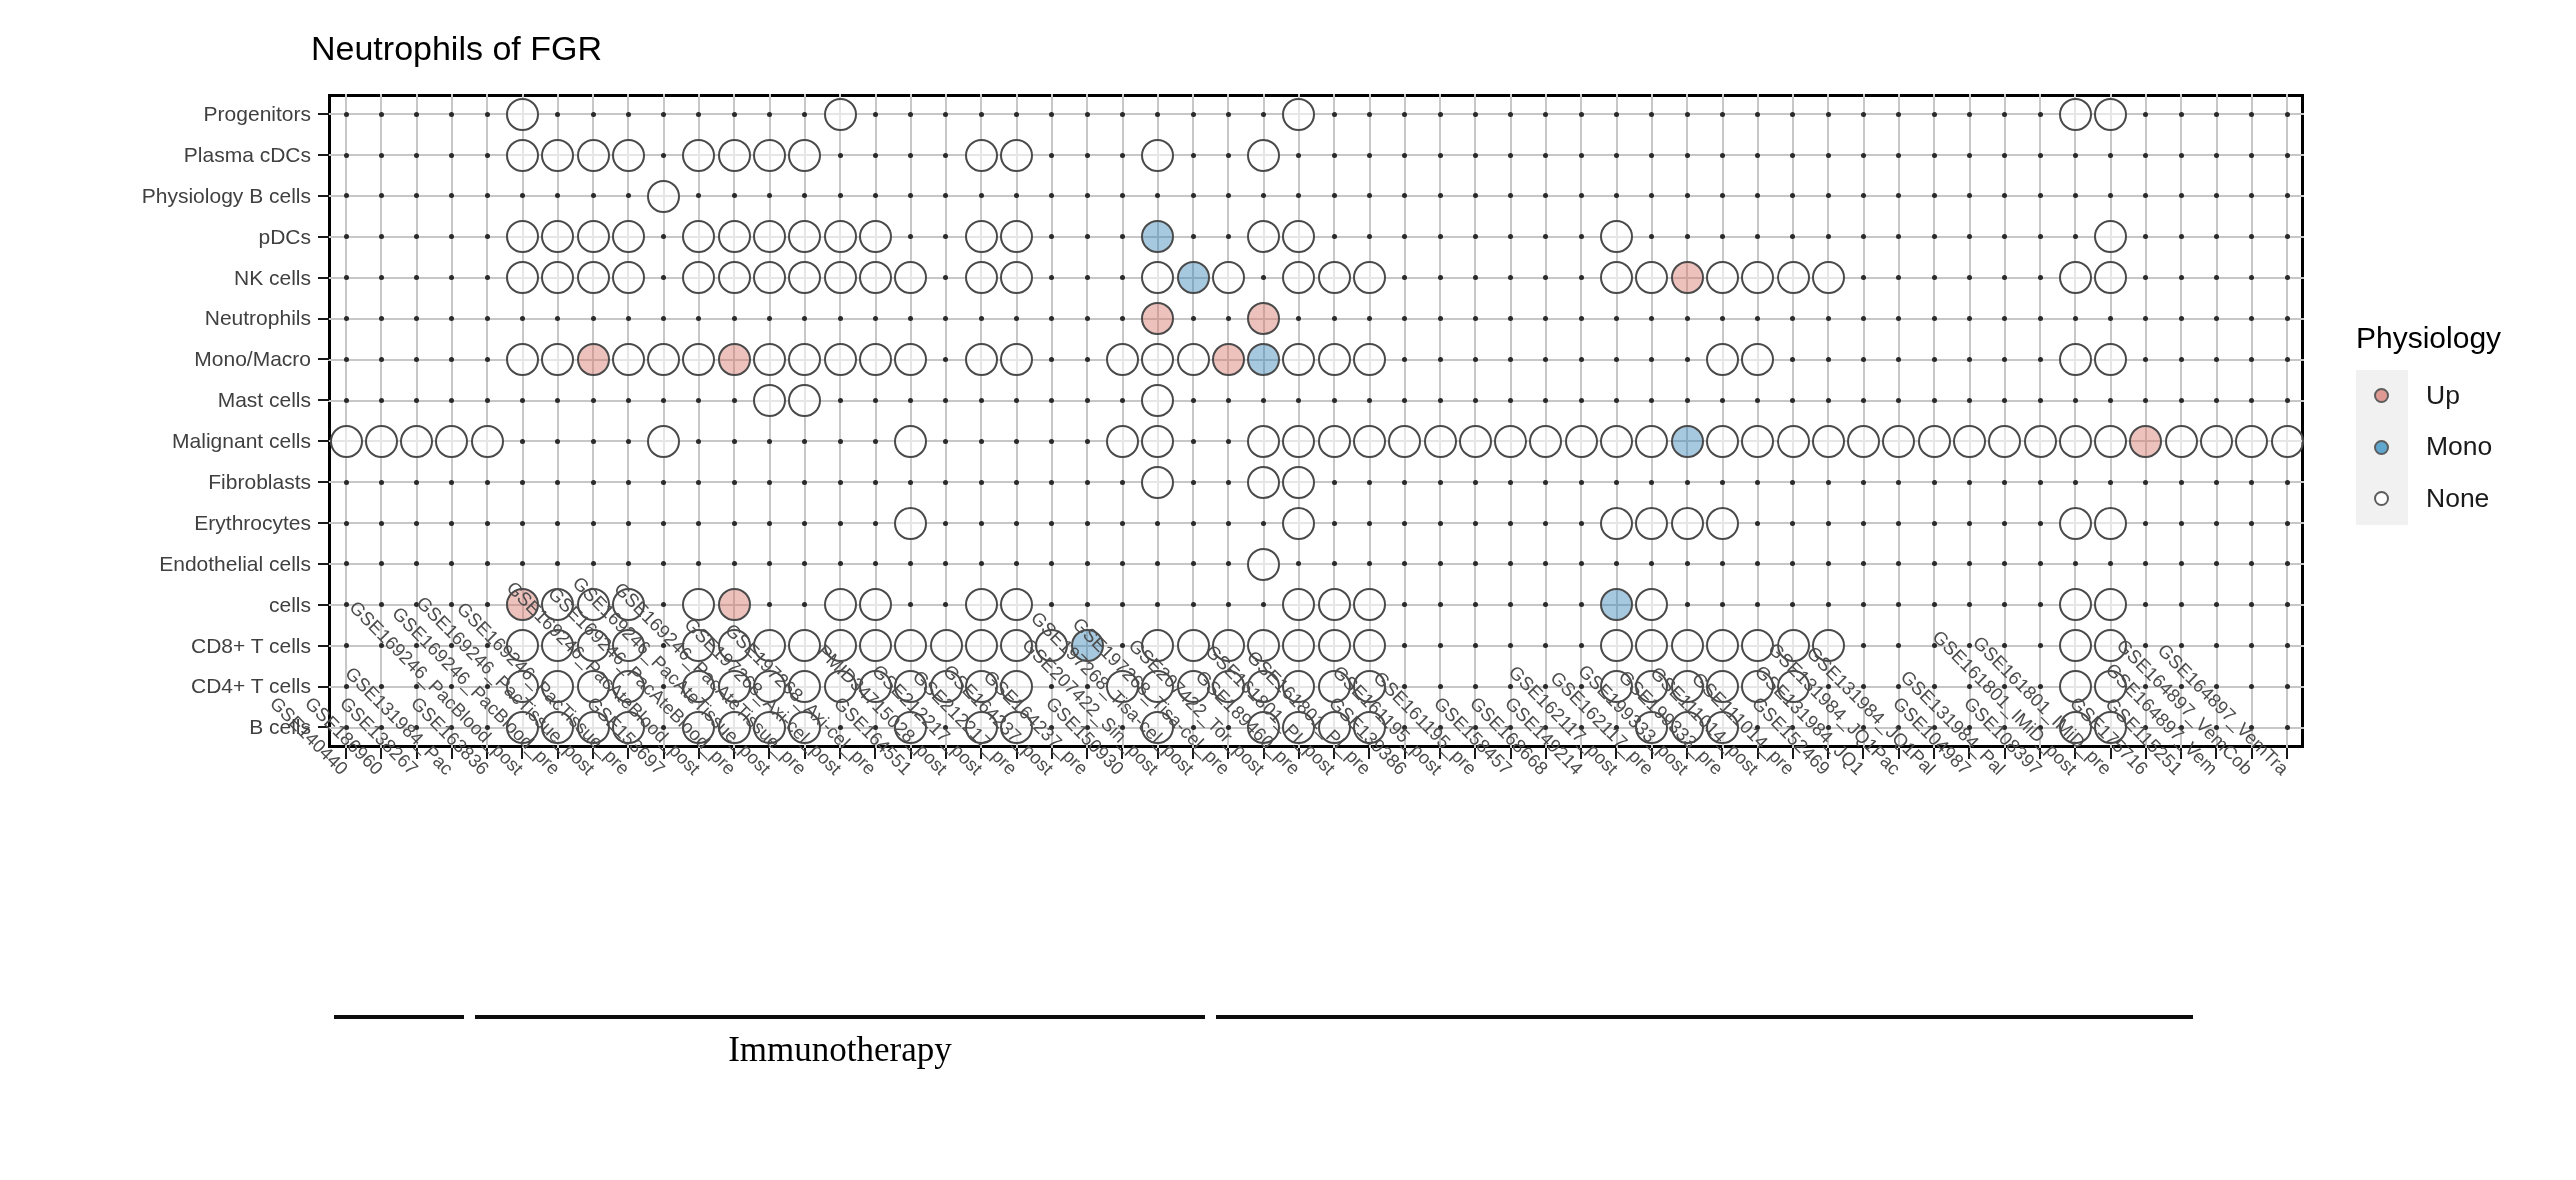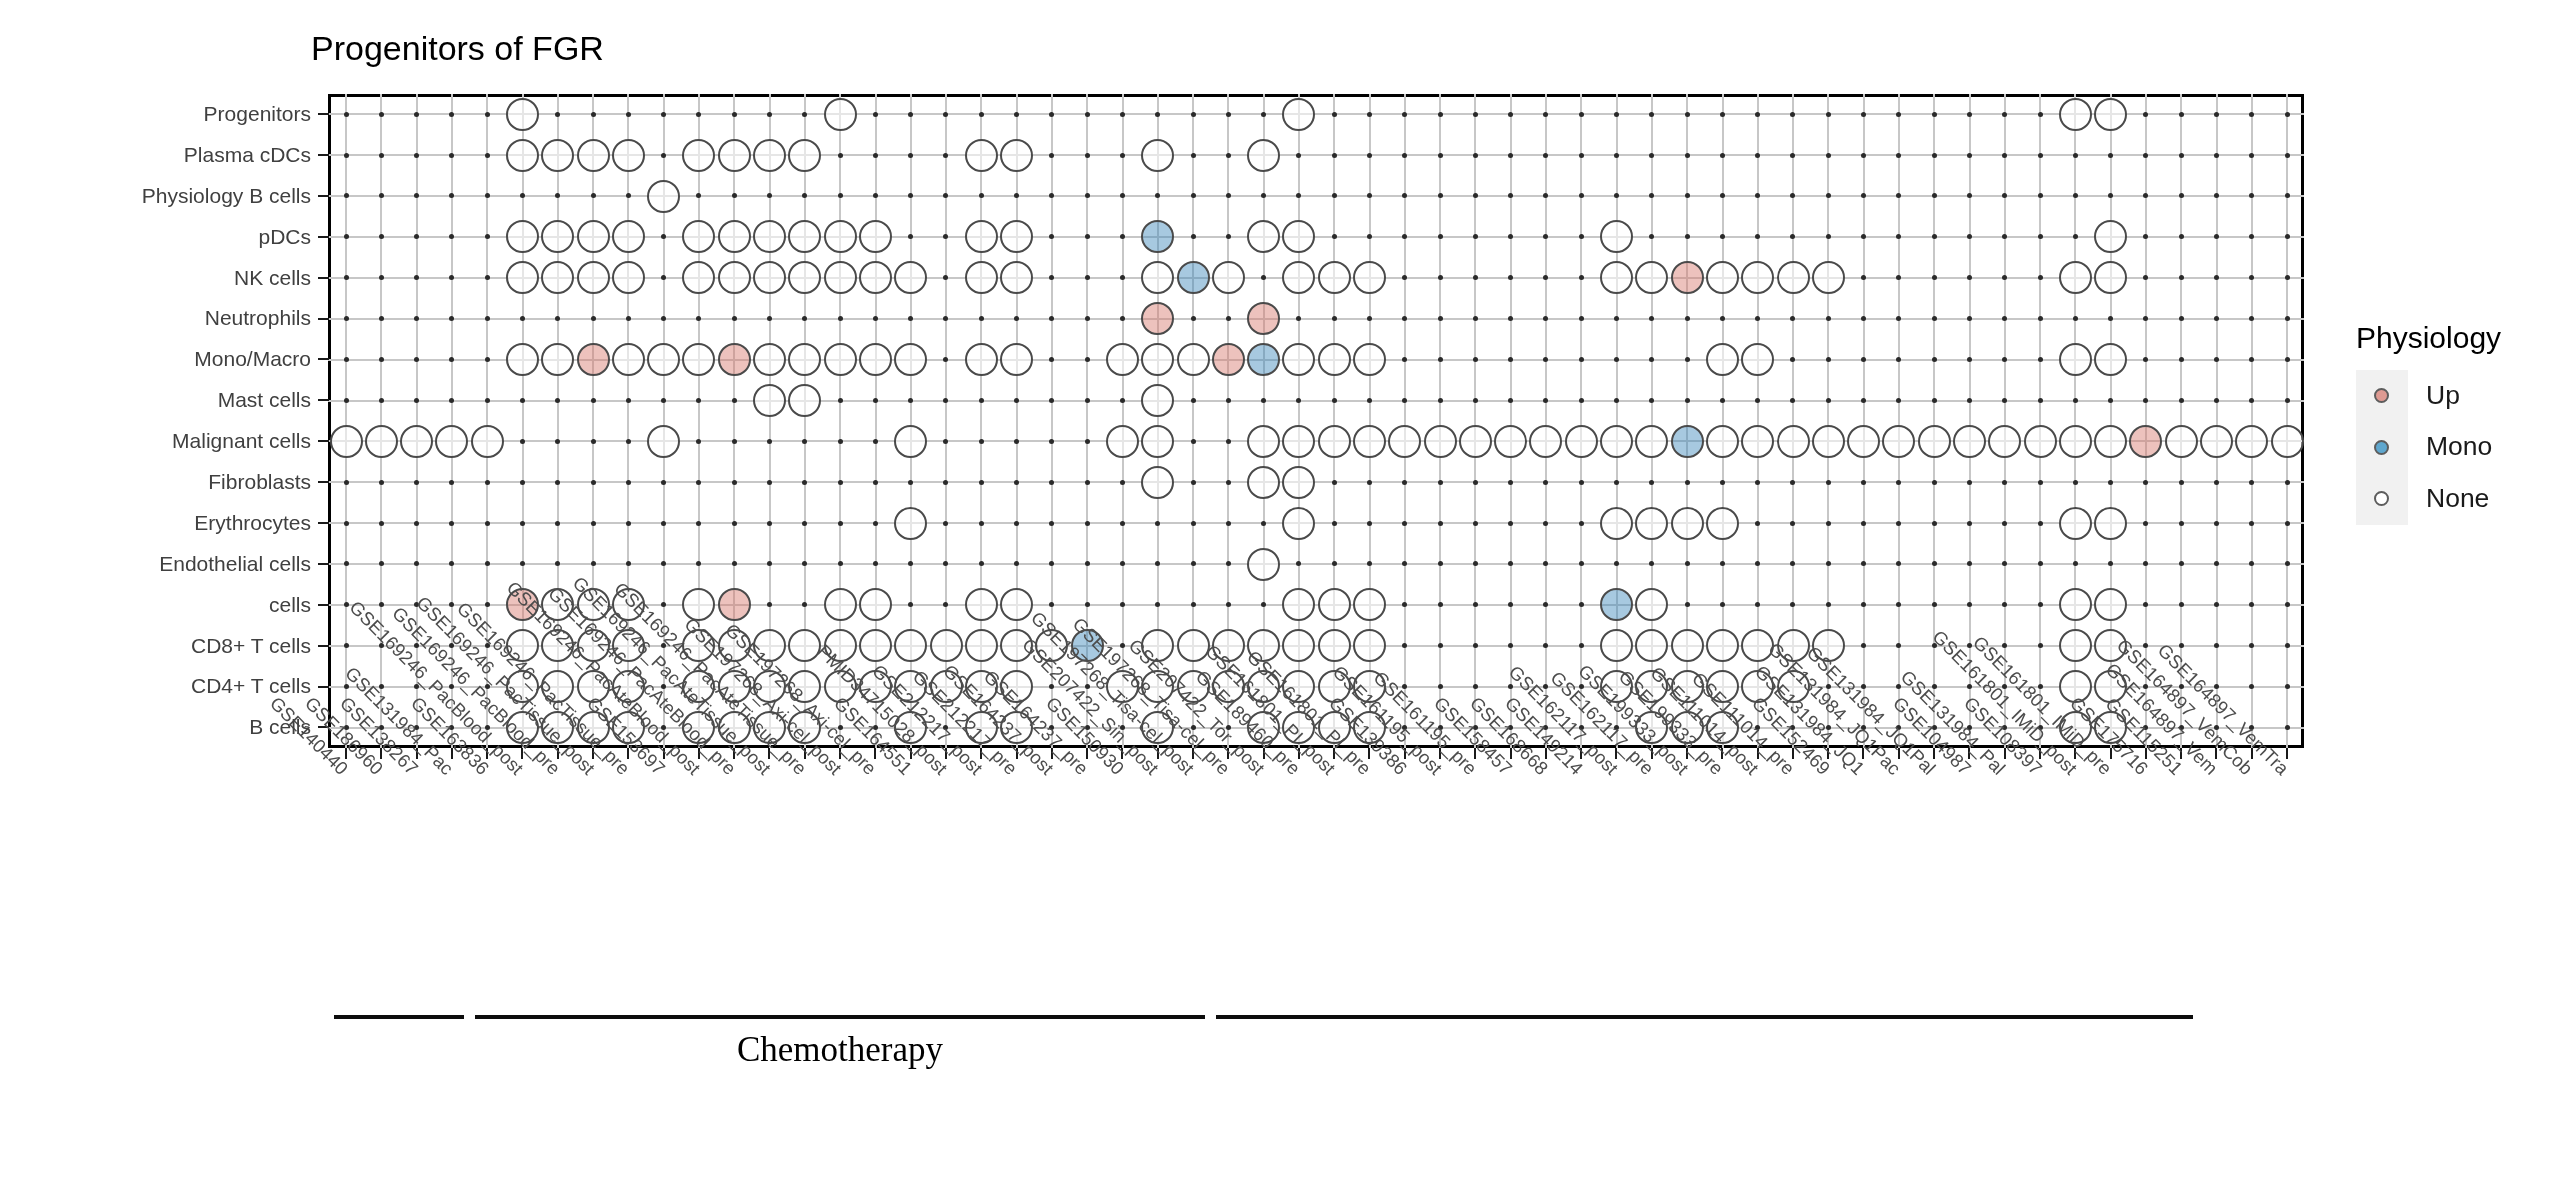--- a/index.html
+++ b/index.html
@@ -20,21 +20,21 @@
   .grouplab{position:absolute;top:1030px;font-family:"Liberation Serif",serif;font-size:35px;color:#000;white-space:nowrap;text-align:center;}
   #legend-title{position:absolute;left:2356px;top:321px;font-size:30px;color:#000;}
   #legend-strip{position:absolute;left:2356px;top:370px;width:52px;height:155px;background:#f1f1f1;}
   .leg-dot{position:absolute;width:15px;height:15px;border-radius:50%;border:2.1px solid #5d5d5d;box-sizing:border-box;}
   .leg-lab{position:absolute;left:2426px;font-size:26.5px;color:#1a1a1a;white-space:nowrap;}
 </style>
 </head>
 <body>
 
 <div id="page">
-  <div id="title">Progenitors of FGR</div>
+  <div id="title">Neutrophils of FGR</div>
 
   <div id="plot-border" style="left: 328px; top: 94px; width: 1976px; height: 654px;"></div>
   <div id="grid-layer">
       <div class="vline" style="left: 345px; top: 94px; width: 1.8px; height: 654px;"></div>
       <div class="vline" style="left: 380px; top: 94px; width: 1.8px; height: 654px;"></div>
       <div class="vline" style="left: 416px; top: 94px; width: 1.8px; height: 654px;"></div>
       <div class="vline" style="left: 451px; top: 94px; width: 1.8px; height: 654px;"></div>
       <div class="vline" style="left: 486px; top: 94px; width: 1.8px; height: 654px;"></div>
       <div class="vline" style="left: 522px; top: 94px; width: 1.8px; height: 654px;"></div>
       <div class="vline" style="left: 557px; top: 94px; width: 1.8px; height: 654px;"></div>
@@ -1158,15 +1158,15 @@
     <div id="legend-title">Physiology</div>
     <div id="legend-strip"></div>
     <div class="leg-dot" id="leg-dot-0" style="left: 2374px; top: 388px; background: rgb(222, 154, 146);"></div>
     <div class="leg-dot" id="leg-dot-1" style="left: 2374px; top: 440px; background: rgb(95, 167, 206);"></div>
     <div class="leg-dot" id="leg-dot-2" style="left: 2374px; top: 491px; background: rgb(255, 255, 255);"></div>
     <div class="leg-lab" id="leg-lab-0" style="top: 380px;">Up</div>
     <div class="leg-lab" id="leg-lab-1" style="top: 431px;">Mono</div>
     <div class="leg-lab" id="leg-lab-2" style="top: 483px;">None</div>
   </div>
 
-  <div class="grouplab" id="group-lab-1" style="left: 518px; width: 644px;">Chemotherapy</div>
+  <div class="grouplab" id="group-lab-1" style="left: 518px; width: 644px;">Immunotherapy</div>
 </div>
 
 
 </body></html>

